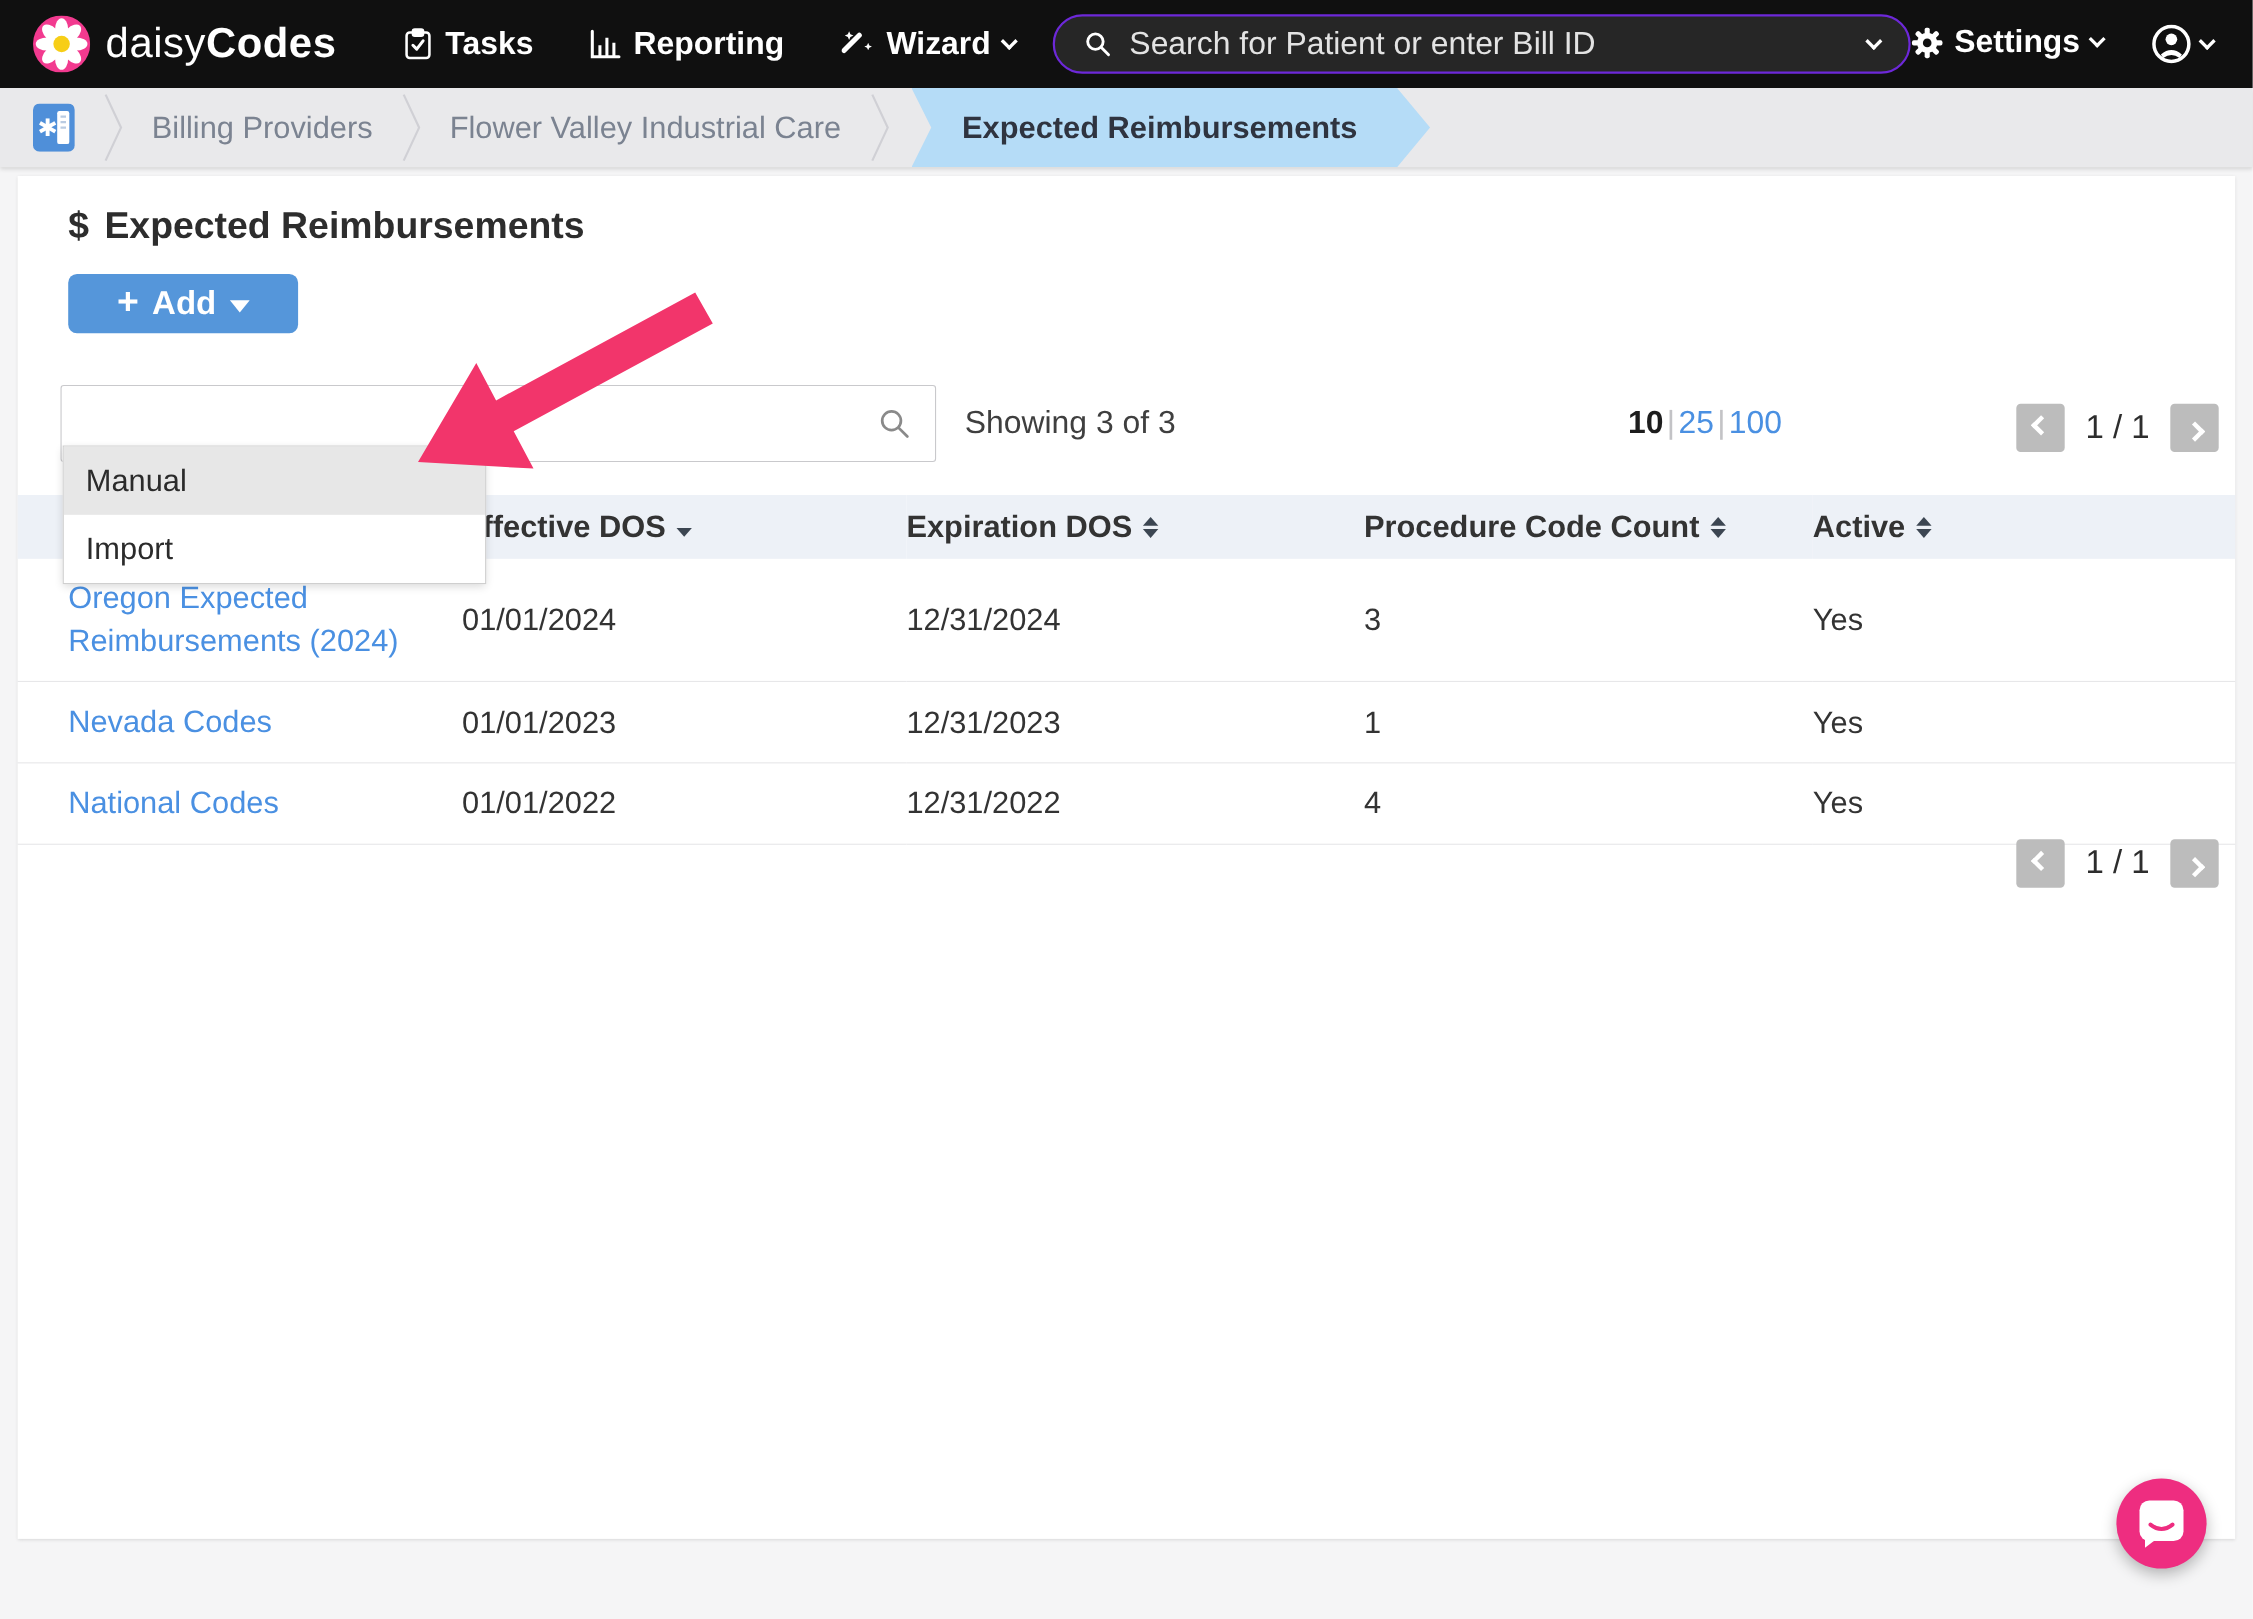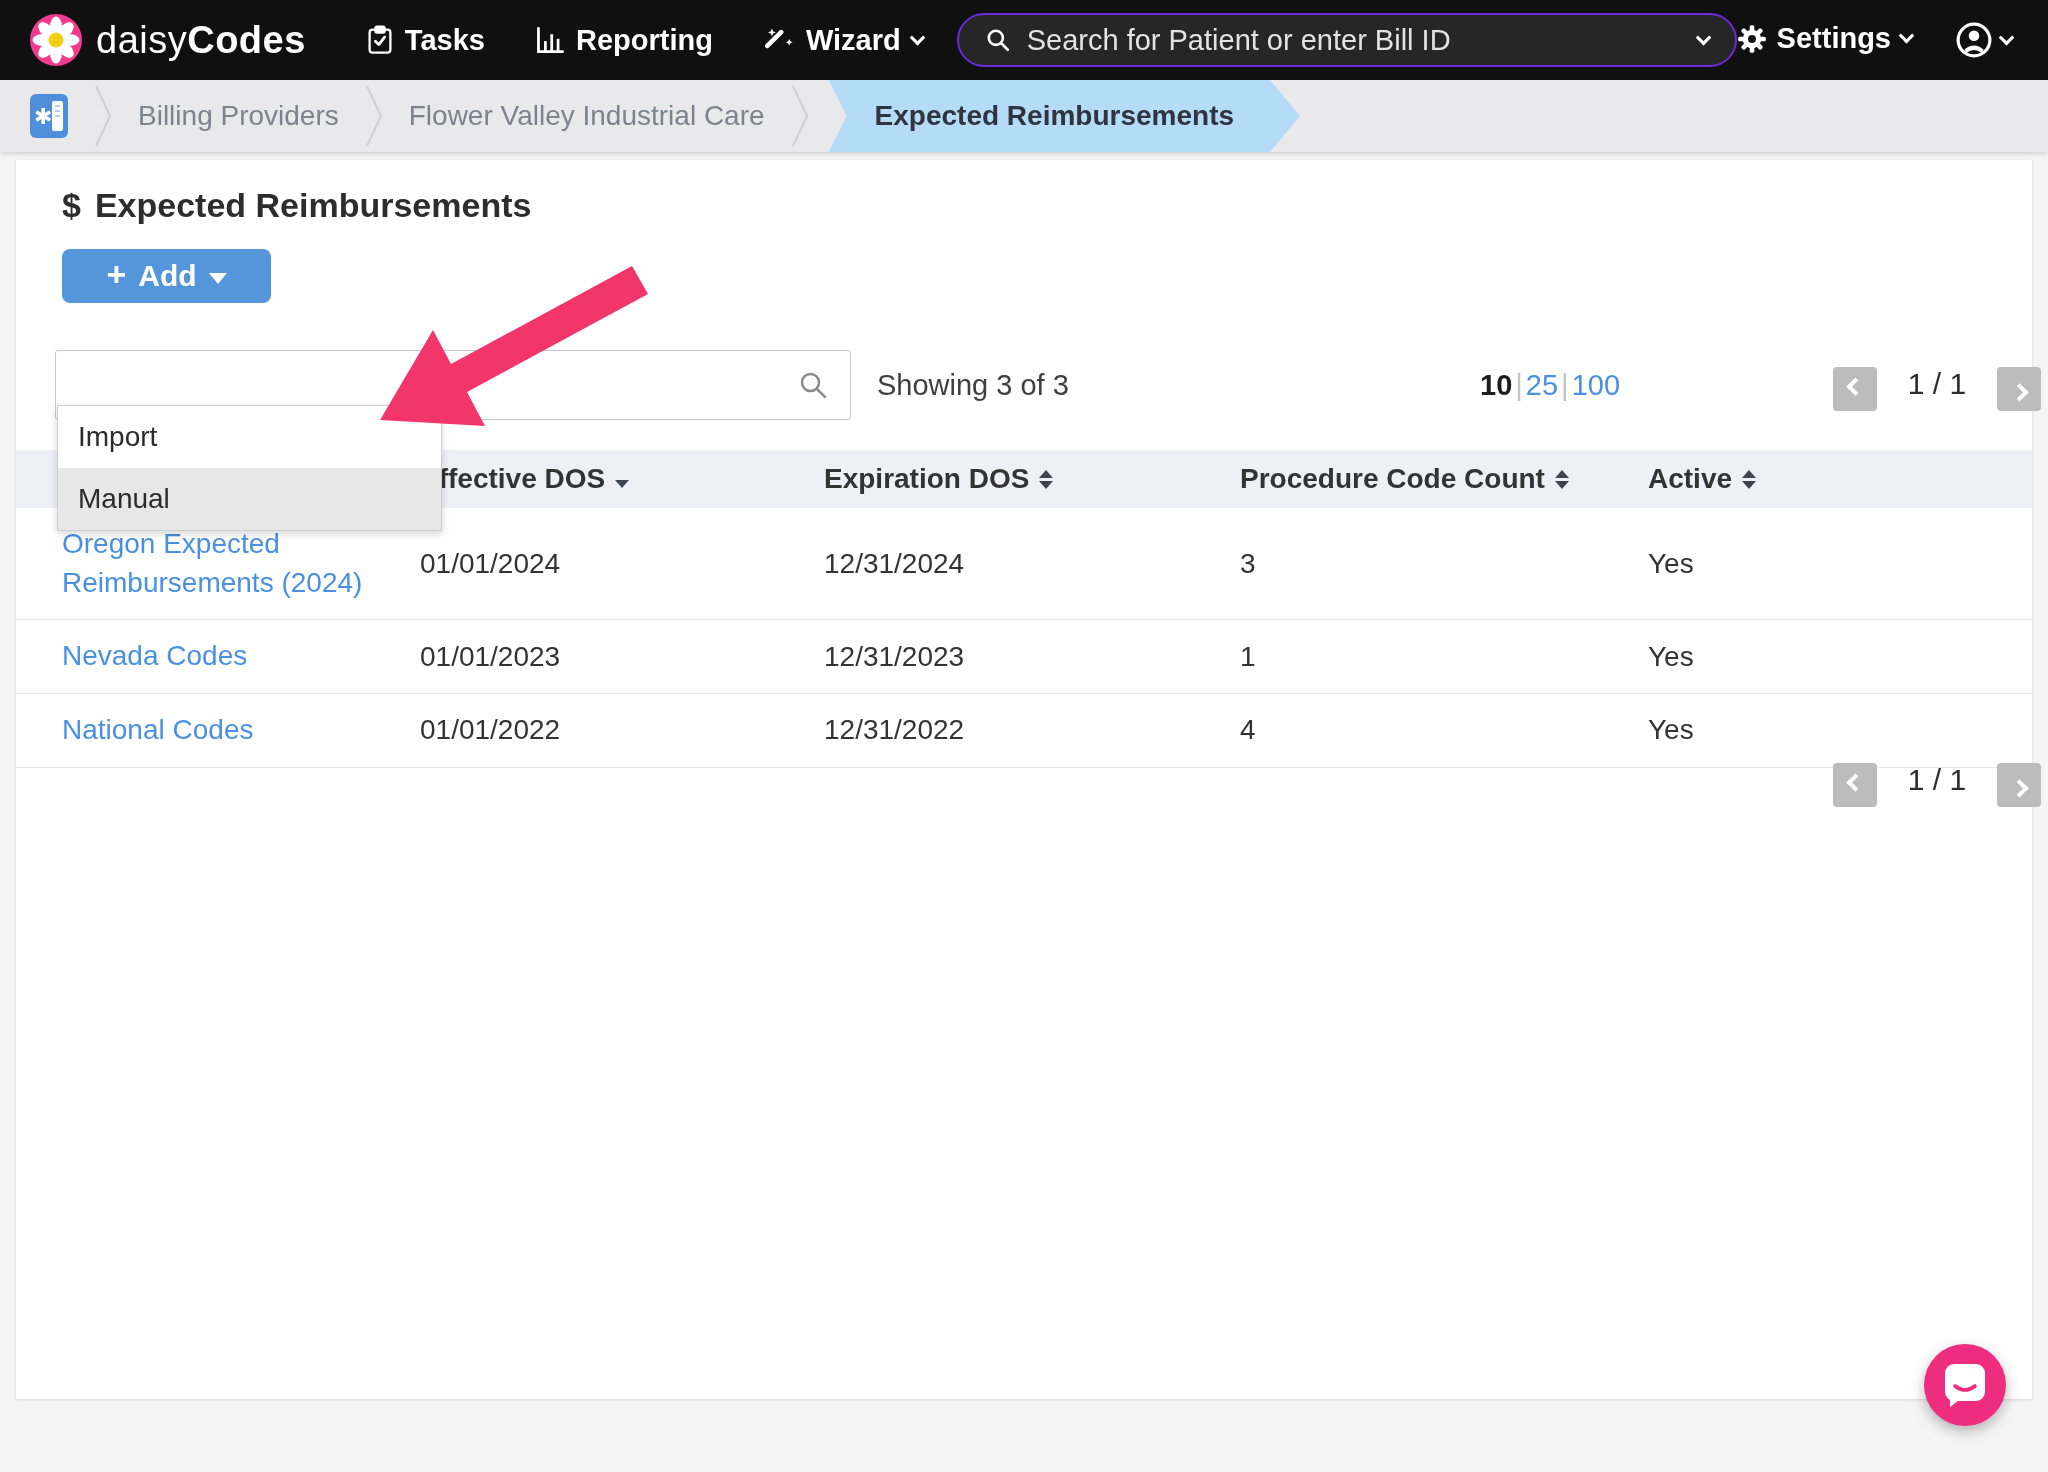--- a/index.html
+++ b/index.html
@@ -40,21 +40,21 @@
 
   
   .filter-box { position:absolute; left:39px; top:190px; width:796px; height:70px; background:#fff; border:1px solid #c9c9cc; border-radius:3px; display:flex; align-items:center; }
   .filter-box input { flex:1; height:100%; border:none; outline:none; font-size:28px; padding:0 20px; font-family:"Liberation Sans",sans-serif; background:transparent; color:#333; }
   .filter-box .mag { margin-right:22px; flex:none; }
   .showing { position:absolute; left:861px; top:190px; height:70px; display:flex; align-items:center; font-size:29px; color:#3f3f3f; }
   .pagesize { position:absolute; left:1464px; top:190px; height:70px; display:flex; align-items:center; gap:3px; font-size:29px; }
   .pagesize .current { color:#1d1d1d; font-weight:700; cursor:pointer; }
   .pagesize .opt { color:var(--link-blue,#4a90e2); cursor:pointer; }
   .pagesize .bar { color:#c3c3c6; }
-  .pager { display:flex; gap:28px; }
+  .pager { display:flex; align-items:center; gap:16px; }
   .pager-top { position:absolute; left:1817px; top:207px; }
   .pager-bottom { position:absolute; left:1817px; top:603px; }
   .pager-btn { width:44px; height:44px; background:#bcbcbc; border:none; border-radius:4px; display:flex; align-items:center; justify-content:center; cursor:pointer; }
   .pchev { width:13px; height:13px; border-right:4px solid #fff; border-bottom:4px solid #fff; display:inline-block; }
   .pchev.left { transform:rotate(135deg) translate(-2px,2px); }
   .pchev.right { transform:rotate(-45deg) translate(-2px,2px); }
   .pager-label { font-size:30px; color:#2d2d2d; min-width:64px; text-align:center; }
 
   
   .reimb-table { position:absolute; top:290px; left:0; width:100%; border-collapse:collapse; table-layout:fixed; }
@@ -316,22 +316,22 @@
         <span class="pchev left"></span>
       </button>
     <span class="pager-label">1 / 1</span>
     <button class="pager-btn">
         <span class="pchev right"></span>
       </button>
   </div>
 </main>
 
 <div class="dropdown" style="top:405px; left:57px;">
+  <div class="item highlight">Manual</div>
   <div class="item">Import</div>
-  <div class="item highlight">Manual</div>
 </div>
 
 <svg class="arrow-overlay" viewBox="0 0 2048 1472">
   <polygon points="380,420 433,330 451,364 632,266 648,294 467,392 485,426" fill="#f2356b"></polygon>
 </svg>
 
 <button class="chat-fab">
   <svg width="44" height="46" viewBox="0 0 44 46">
     <rect x="2" y="2" width="40" height="37" rx="9" fill="#ffffff"></rect>
     <path d="M7 34 L7 45 L19 36 Z" fill="#ffffff"></path>

